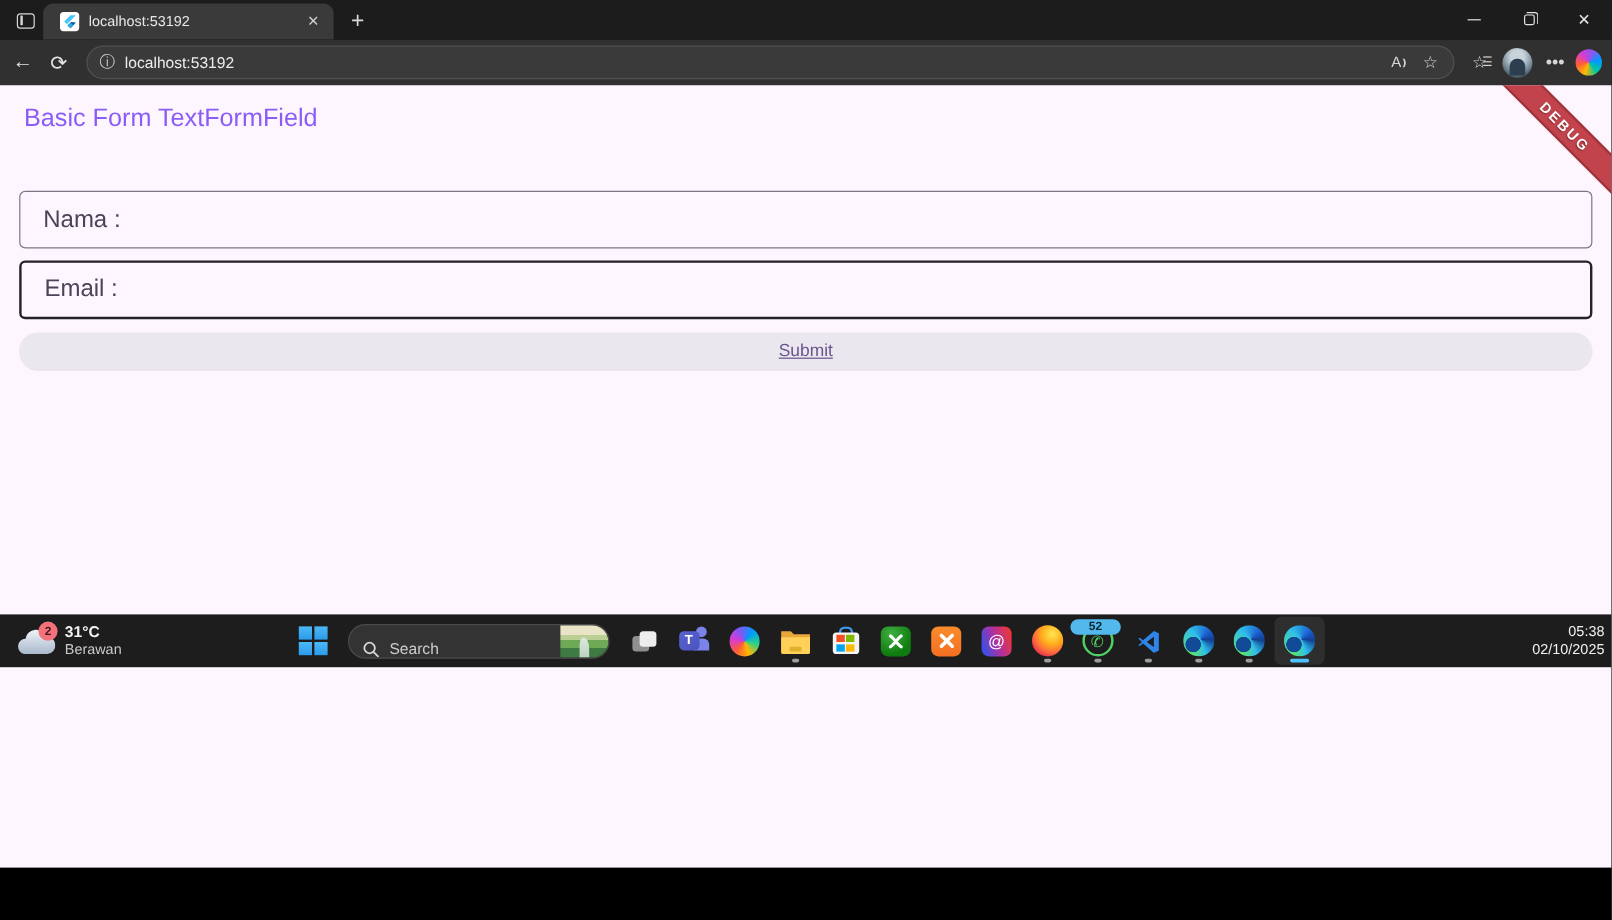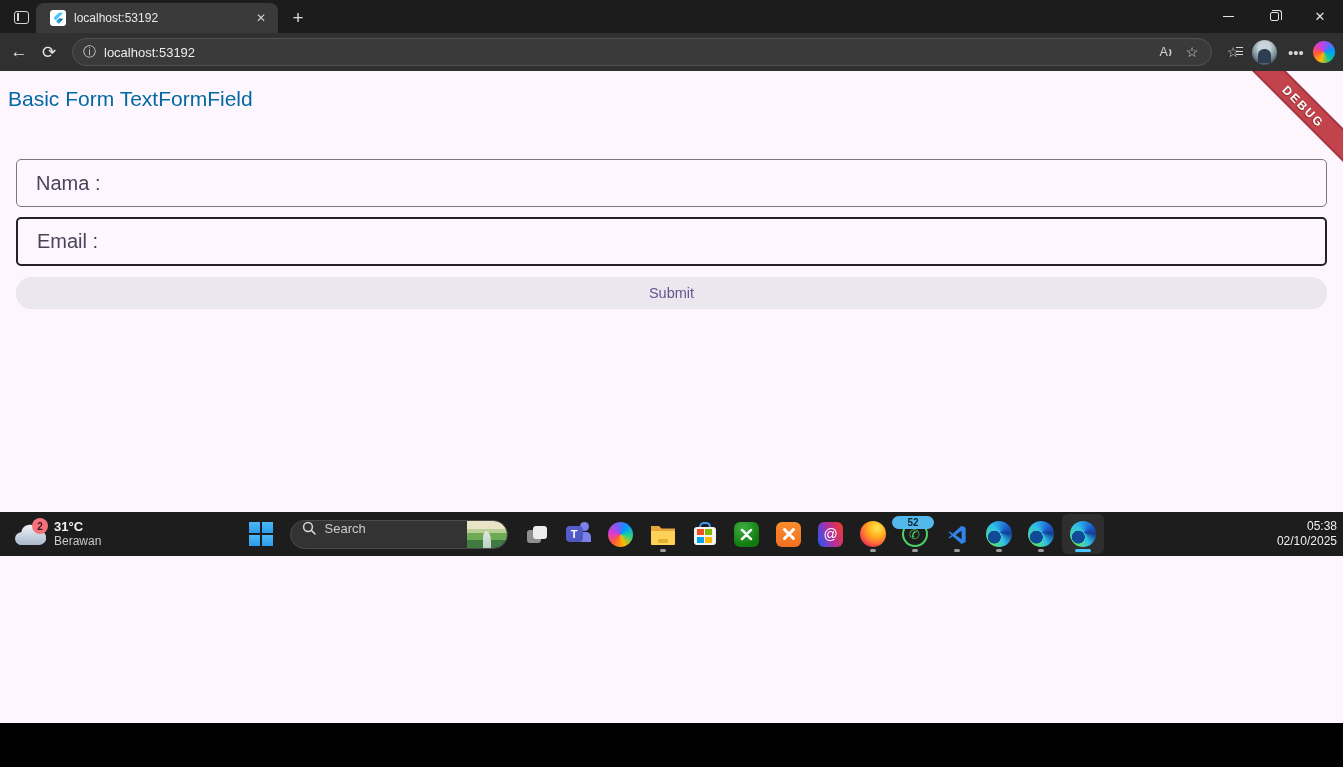--- a/index.html
+++ b/index.html
@@ -53,29 +53,29 @@
     background:radial-gradient(circle at 50% 30%, #c9d4da 0 26%, #8da0ab 50%, #4b5a63 78%, #32404a); cursor:pointer;
     position:relative; overflow:hidden; }
   .avatar::after { content:""; position:absolute; left:6px; top:9px; width:13px; height:14px; border-radius:6px 6px 0 0;
     background:#2c3e50; }
   .more-btn { color:#d6d6d6; font-size:15px; }
   .copilot-btn { width:22px; height:22px; border-radius:50%; margin:0 8px 0 4px; cursor:pointer;
     background:conic-gradient(from 200deg, #ffb900, #ff5c39, #d83bd2, #8a57f0, #0099ff, #00c7a0, #ffb900); }
 
   
   .page { position:absolute; top:71px; left:0; width:100%; height:652px; background:#fdf6fe; overflow:hidden; }
-  .page-title { position:absolute; left:8px; top:16px; font-size:21px; font-weight:400; color:#0369a1; }
+  .page-title { position:absolute; left:20px; top:16px; font-size:21px; font-weight:400; color:#8b5cf6; }
   .tf { position:absolute; left:16px; right:16px; height:48px; background:transparent; border-radius:5px;
     font-size:20px; color:#1d1b20; padding:0 19px; outline:none; font-family:"Liberation Sans",sans-serif; }
   .tf::placeholder { color:#4a4458; opacity:1; }
   .tf-nama { top:88px; border:1px solid #7d7684; }
   .tf-email { top:146px; height:49px; border:2px solid #242129; }
   .submit-btn { position:absolute; left:16px; right:16px; top:206px; height:31px; border:none;
     border-radius:16px; background:#ebe7ee; color:#68548e; font-size:14.5px; cursor:pointer;
-    font-family:"Liberation Sans",sans-serif; box-shadow:0 1px 0 rgba(0,0,0,0.08); }
+    font-family:"Liberation Sans",sans-serif; box-shadow:0 1px 0 rgba(0,0,0,0.08);text-decoration:underline; }
   .debug-ribbon { position:absolute; top:0; right:0; width:120px; height:120px; overflow:hidden; pointer-events:none; }
   .debug-band { position:absolute; top:23px; right:-46px; width:170px; transform:rotate(45deg);
     background:#c2434b; box-shadow:inset 0 2px 0 rgba(0,0,0,0.18), inset 0 -2px 0 rgba(0,0,0,0.18);
     text-align:center; padding:3px 0; }
   .debug-band span { color:#fff; font-size:12px; font-weight:bold; letter-spacing:2px;
     text-shadow:0 1px 1px rgba(0,0,0,0.35); }
 
   
   .taskbar { position:absolute; bottom:0; left:0; width:100%; height:44px; background:#1d1d1d;
     display:flex; align-items:center; }
@@ -92,21 +92,21 @@
     border-radius:6px; cursor:pointer; }
   .tb-btn.running::after { content:""; position:absolute; bottom:2px; left:50%; transform:translateX(-50%);
     width:6px; height:3px; border-radius:2px; background:#9d9d9d; }
   .tb-btn.active-app { background:#2e2e2e; }
   .tb-btn.active-app::after { content:""; position:absolute; bottom:2px; left:50%; transform:translateX(-50%);
     width:16px; height:3px; border-radius:2px; background:#4cc2ff; }
 
   .start-grid { display:grid; grid-template-columns:11px 11px; grid-template-rows:11px 11px; gap:2px; }
   .start-grid i { background:linear-gradient(180deg,#4db8f5,#2b9bec); }
 
-  .search-pill { display:flex; align-items:flex-start; width:218px; height:29px; background:#333333;
+  .search-pill { display:flex; align-items:flex-end; width:218px; height:29px; background:#333333;
     border:1px solid #4a4a4a; border-radius:15px; margin:0 8px; cursor:pointer; overflow:hidden; }
   .search-pill .mag { margin:0 9px 0 11px; }
   .search-pill .s-label { color:#cccccc; font-size:13px; flex:1; }
   .search-img { width:40px; height:27px; border-radius:0 14px 14px 0;
     background:linear-gradient(180deg,#e9e3c8 0 30%, #b9cf93 30% 45%, #6ea955 45% 70%, #3f7a43 70%);
     position:relative; }
   .search-img::after { content:""; position:absolute; left:16px; top:10px; width:8px; height:17px;
     background:linear-gradient(180deg,#dfe8e2,#bcd3c2); border-radius:40% 60% 0 0; }
 
   .taskview-glyph { position:relative; width:20px; height:17px; }

